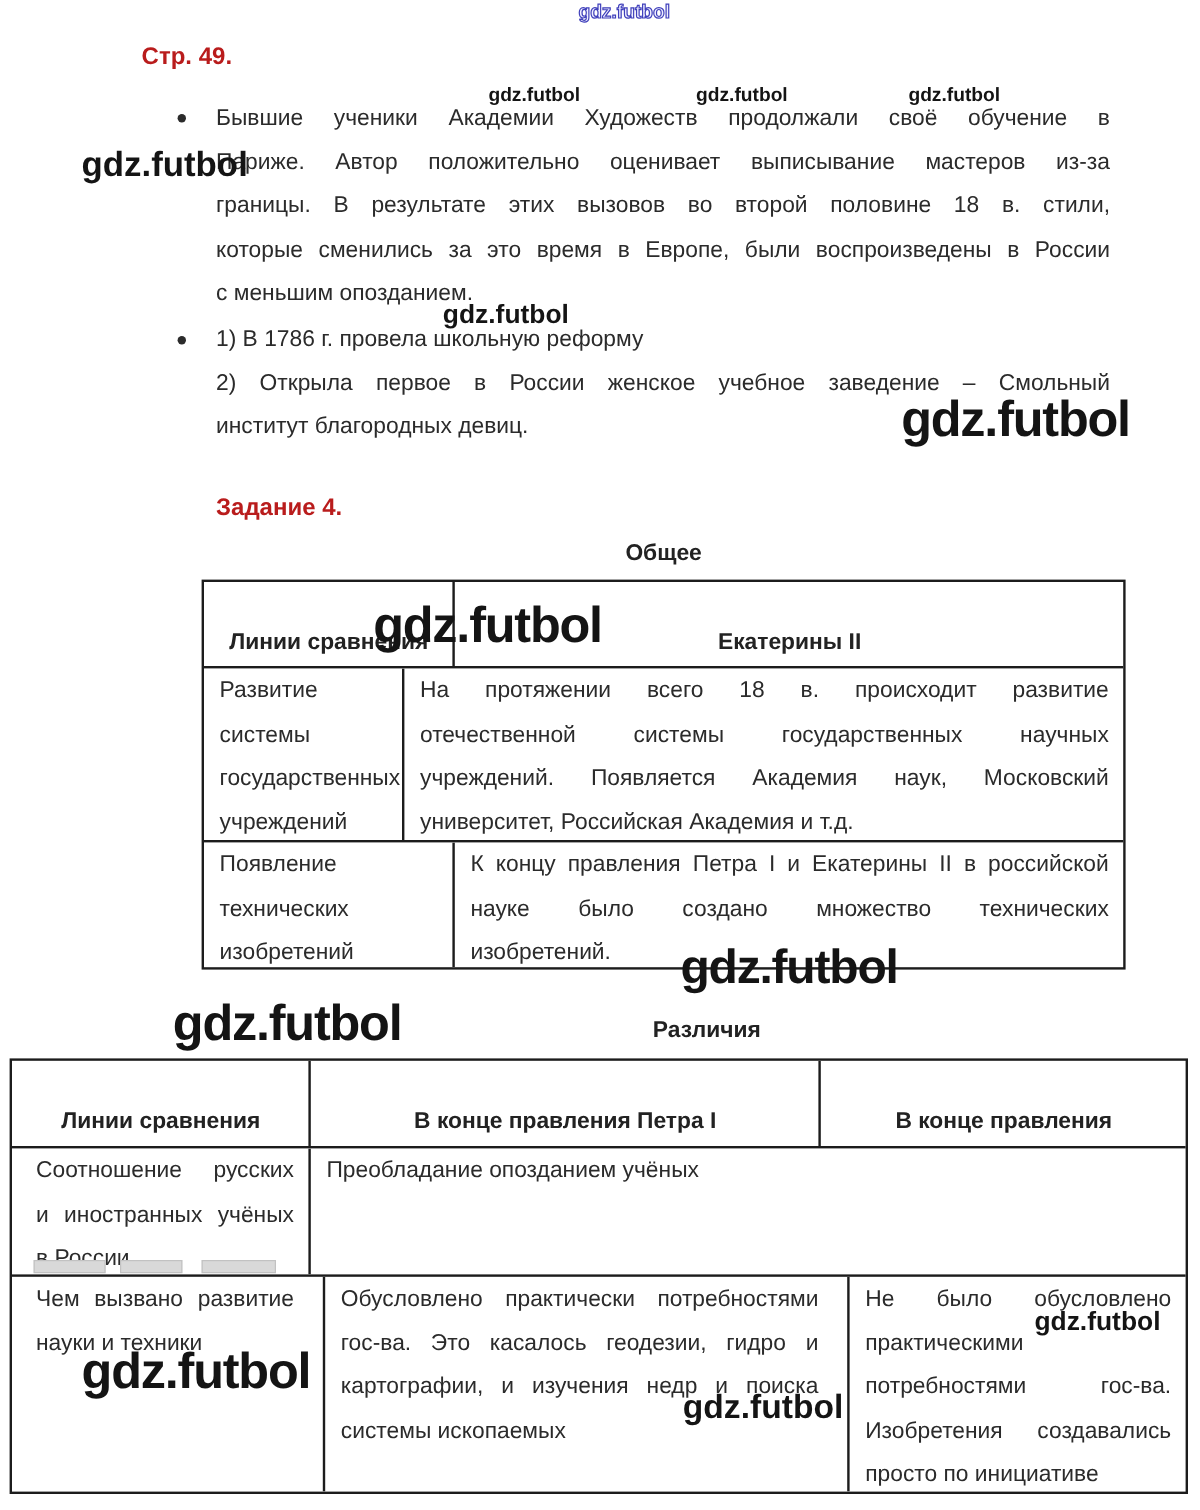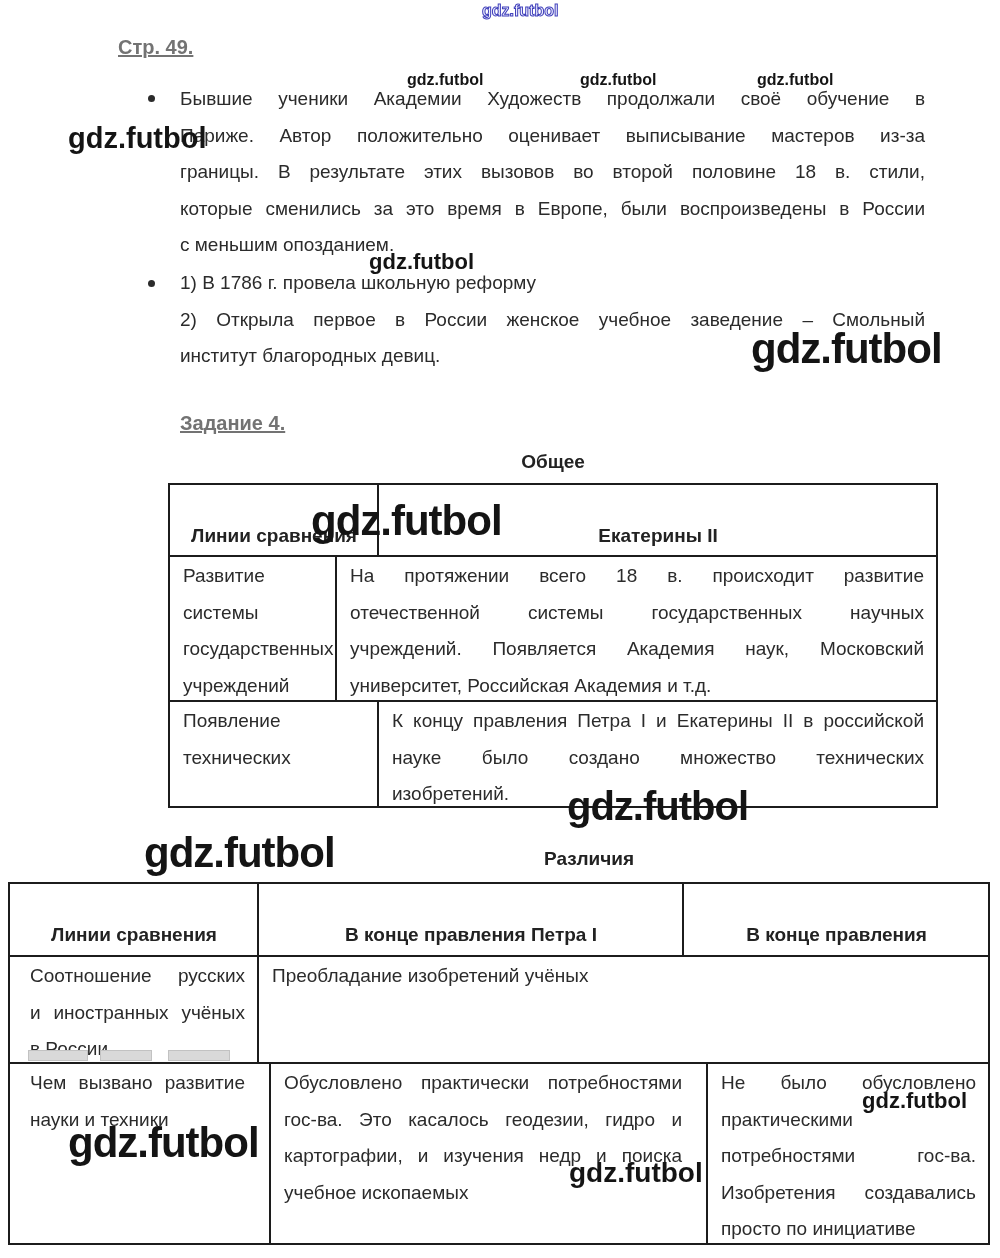--- a/index.html
+++ b/index.html
@@ -2,21 +2,21 @@
 <html><head>
 <meta charset="utf-8">
 <style>
   html,body{margin:0;padding:0;background:#ffffff;}
   #page{position:relative;width:1000px;height:1258px;background:#fff;overflow:hidden;
         font-family:"Liberation Sans",sans-serif;color:#2b2b2b;}
   .abs{position:absolute;}
   .tl{font-size:19px;line-height:36.6px;white-space:normal;}
   .jst{text-align:justify;text-align-last:justify;}
   .ctr{text-align:center;text-align-last:center;margin-top:32px;}
-  .heading{font-size:20px;font-weight:700;color:#737373;text-decoration:underline;}
+  .heading{font-size:20px;font-weight:700;color:#b91c1c;}
   .table-title{font-size:19px;font-weight:700;text-align:center;color:#222;}
   .doc-table{position:absolute;display:flex;flex-direction:column;border:2px solid #1c1c1c;box-sizing:border-box;background:transparent;}
   .trow{display:flex;flex-direction:row;box-sizing:border-box;overflow:hidden;}
   .trow + .trow{border-top:2px solid #1c1c1c;}
   .tcell{box-sizing:border-box;overflow:hidden;padding:1px 12px 0 13px;}
   .tcell + .tcell{border-left:2px solid #1c1c1c;}
   .hdr .tl{font-weight:700;color:#222;}
   .bullet-dot{position:absolute;width:7px;height:7px;border-radius:50%;background:#2b2b2b;}
   .wm{position:absolute;font-weight:700;color:#141414;white-space:nowrap;line-height:1;padding-left:24px;}
   .wm-top{font-size:16px;top:3px;left:458px;color:#efefff;-webkit-text-stroke:1px #4040bb;}
@@ -82,20 +82,21 @@
           <div class="tl jst">На протяжении всего 18 в. происходит развитие</div>
           <div class="tl jst">отечественной системы государственных научных</div>
           <div class="tl jst">учреждений. Появляется Академия наук, Московский</div>
           <div class="tl">университет, Российская Академия и т.д.</div>
         </div>
     </div>
     <div class="trow" style="flex:1;">
       <div class="tcell" style="width:207px;">
           <div class="tl">Появление</div>
           <div class="tl">технических</div>
+          <div class="tl">изобретений</div>
         </div>
       <div class="tcell" style="flex:1;">
           <div class="tl jst">К концу правления Петра I и Екатерины II в российской</div>
           <div class="tl jst">науке было создано множество технических</div>
           <div class="tl">изобретений.</div>
         </div>
     </div>
   </div>
 
   <div class="abs table-title" style="left:168px;top:848px;width:770px;padding-left:36px;">Различия</div>
@@ -113,33 +114,33 @@
           <div class="tl ctr">Екатерины II</div>
         </div>
     </div>
     <div class="trow" style="height:107px;">
       <div class="tcell" style="width:247px;padding-left:20px;">
           <div class="tl jst">Соотношение русских</div>
           <div class="tl jst">и иностранных учёных</div>
           <div class="tl">в России</div>
         </div>
       <div class="tcell" style="width:425px;">
-          <div class="tl">Преобладание изобретений учёных</div>
+          <div class="tl">Преобладание опозданием учёных</div>
         </div>
     </div>
     <div class="trow" style="flex:1;gap:12px;">
       <div class="tcell" style="width:247px;padding-left:20px;">
           <div class="tl jst">Чем вызвано развитие</div>
           <div class="tl">науки и техники</div>
         </div>
       <div class="tcell" style="width:425px;">
           <div class="tl jst">Обусловлено практически потребностями</div>
           <div class="tl jst">гос-ва. Это касалось геодезии, гидро и</div>
           <div class="tl jst">картографии, и изучения недр и поиска</div>
-          <div class="tl">учебное ископаемых</div>
+          <div class="tl">системы ископаемых</div>
         </div>
       <div class="tcell" style="flex:1;">
           <div class="tl jst">Не было обусловлено</div>
           <div class="tl">практическими</div>
           <div class="tl jst">потребностями гос-ва.</div>
           <div class="tl jst">Изобретения создавались</div>
           <div class="tl">просто по инициативе учёных</div>
         </div>
     </div>
   </div>

